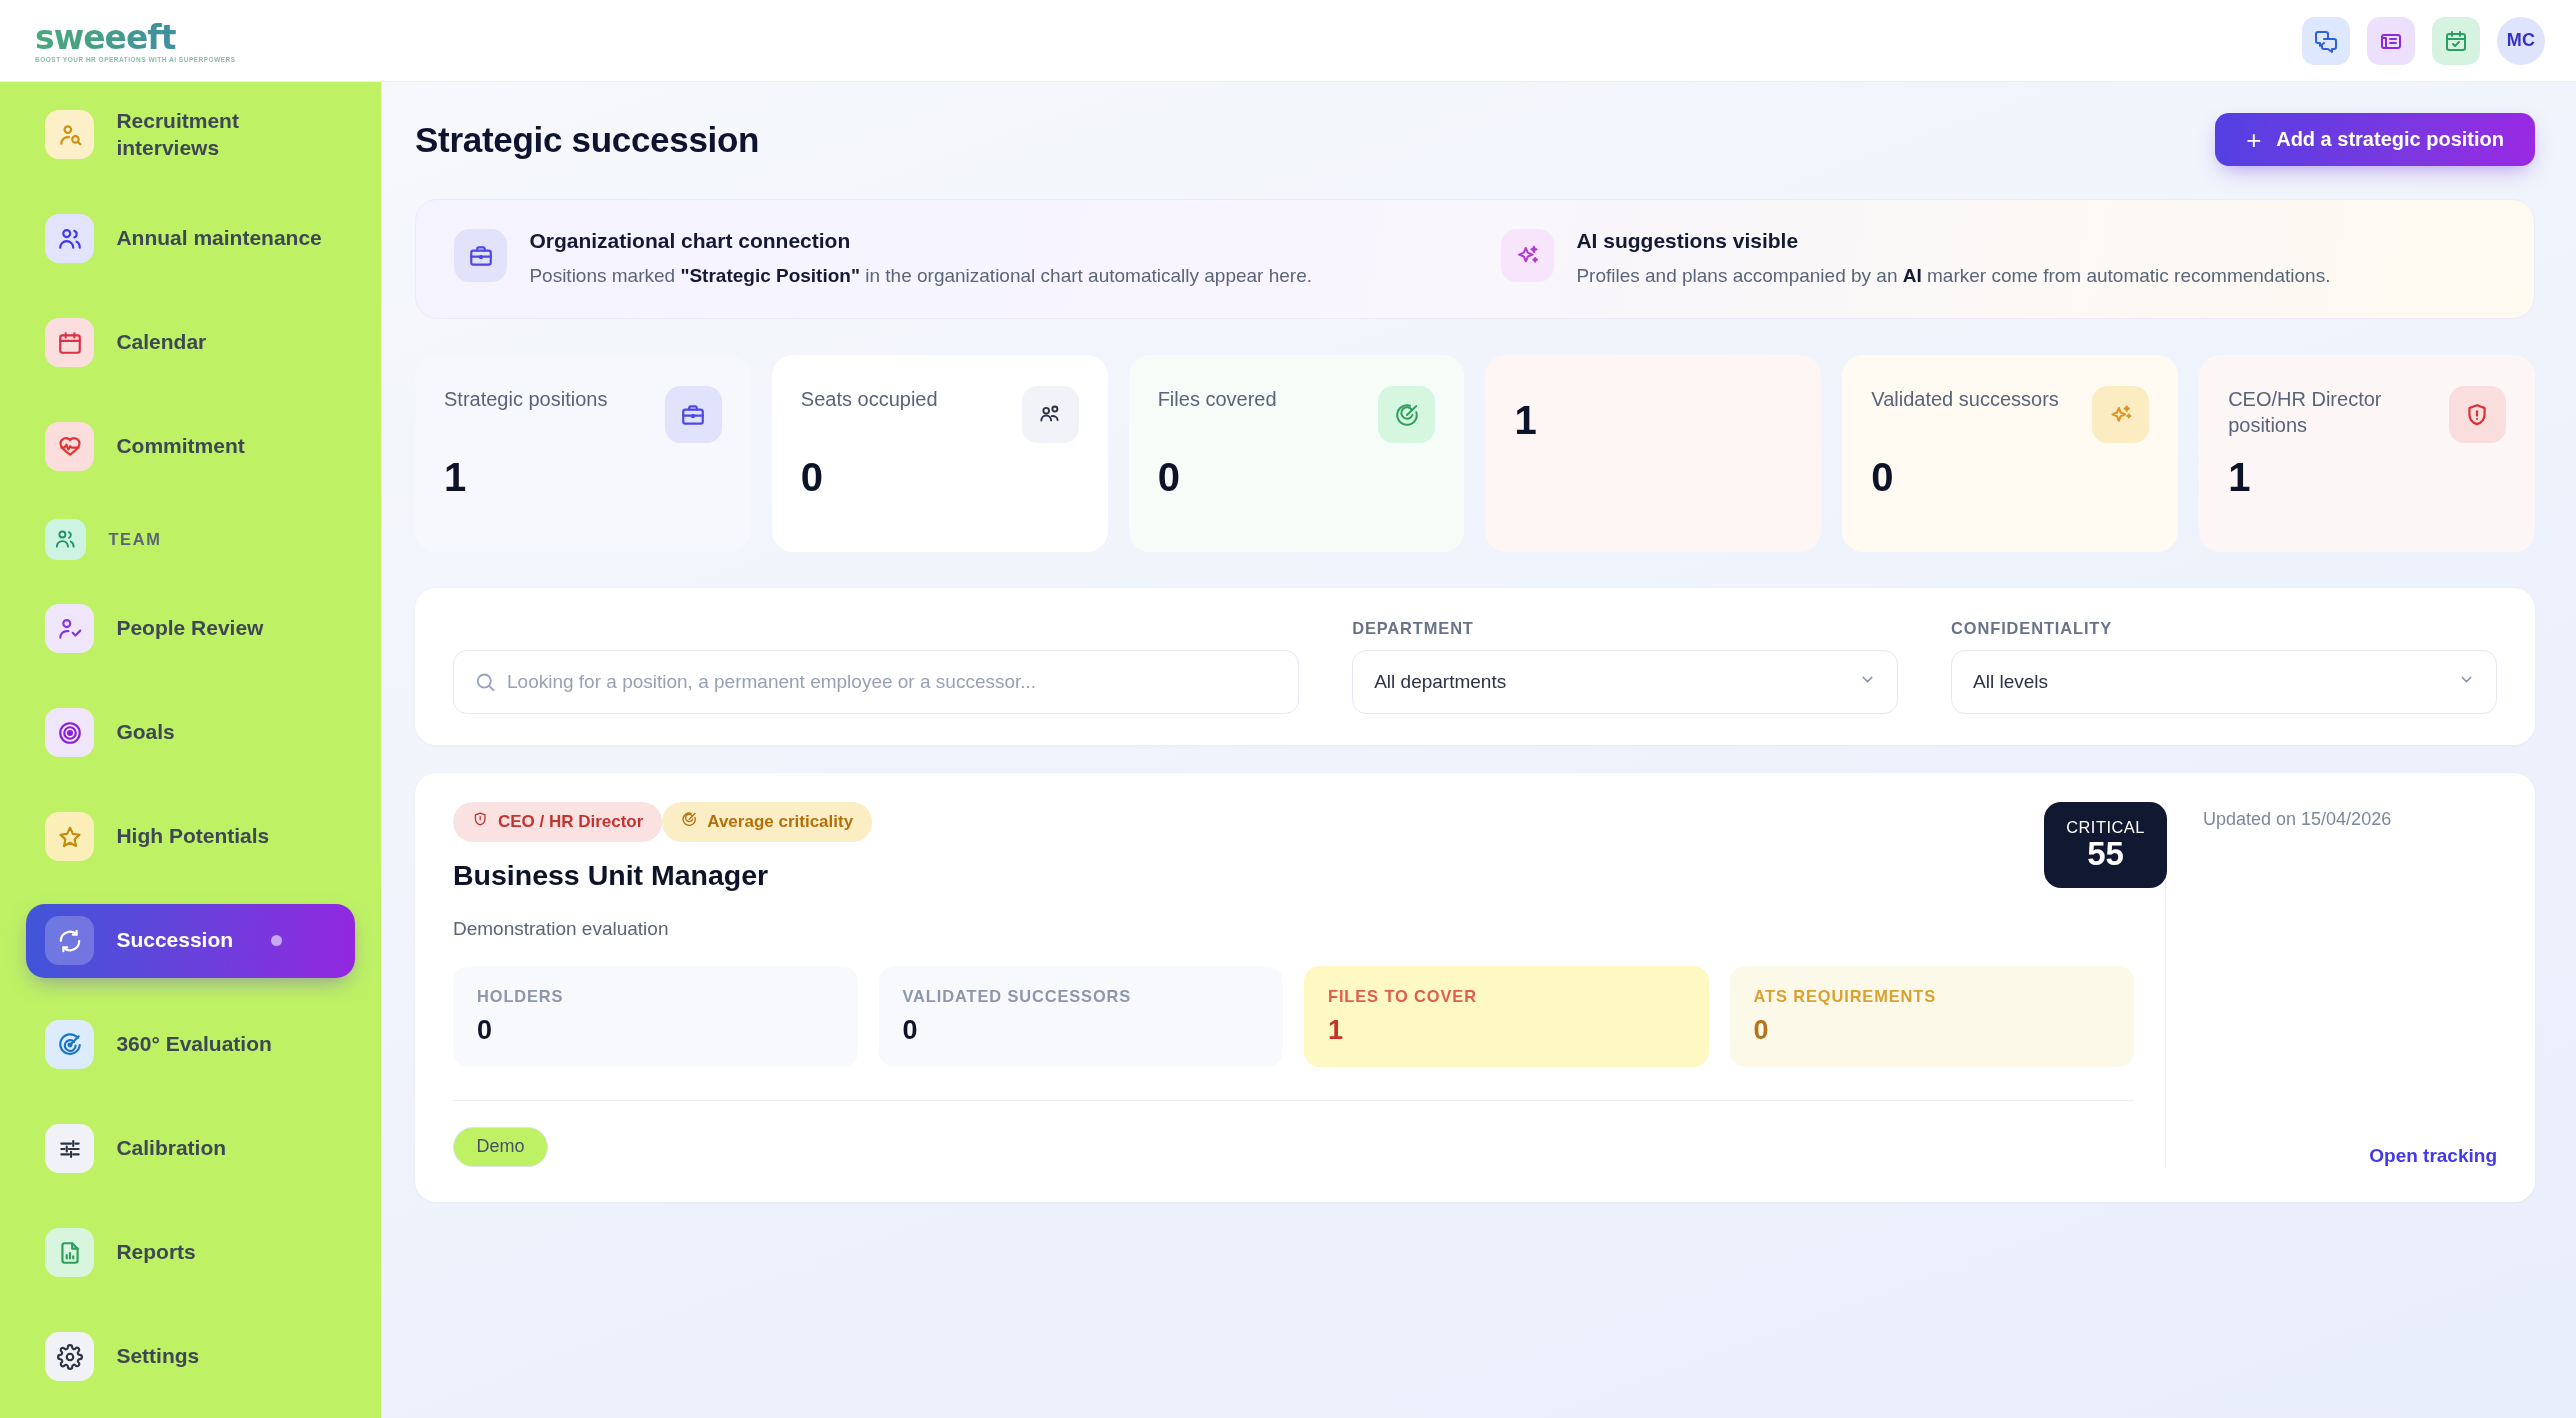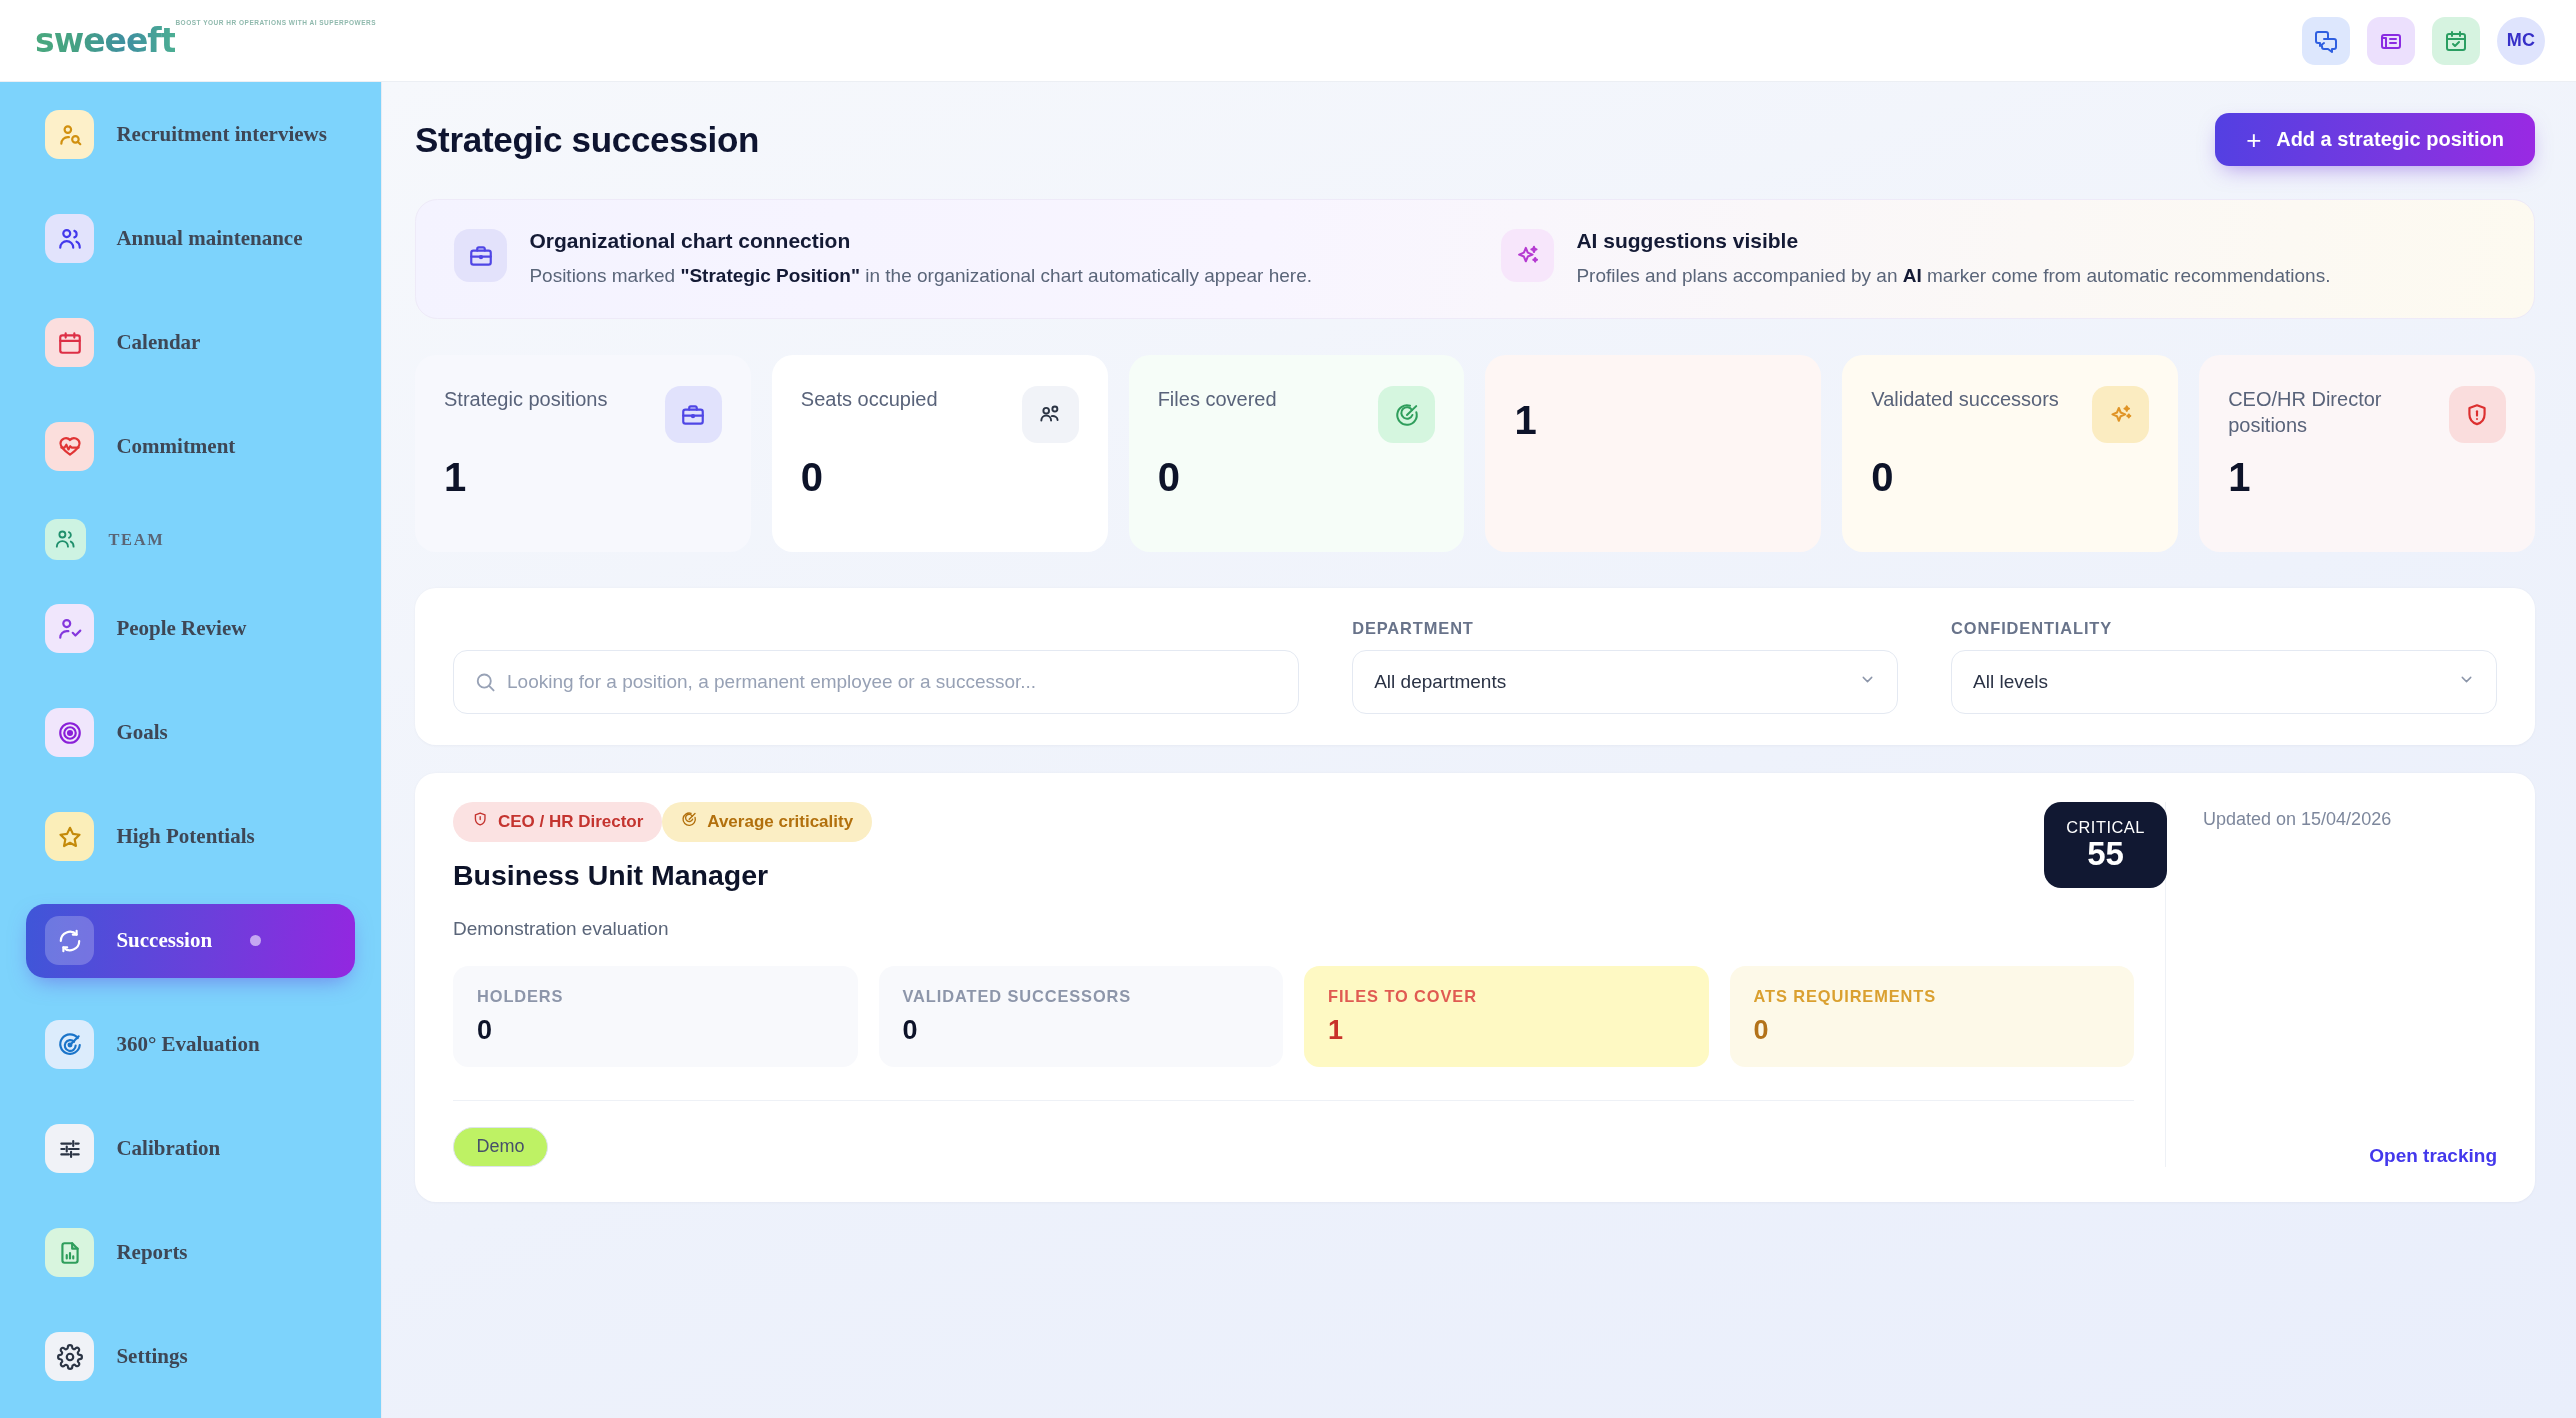--- a/index.html
+++ b/index.html
@@ -13,21 +13,21 @@
 
   
   .topbar {
     height: 82px; min-height: 82px;
     background: #ffffff;
     display: flex; align-items: center;
     padding: 0 31px 0 21px;
     border-bottom: 0.9px solid #eceff4;
     position: relative; z-index: 5;
   }
-  .logo-wrap { display: flex; flex-direction: row; margin-left: 14px; }
+  .logo-wrap { display: flex; flex-direction: column; margin-left: 14px; }
   .logo-text {
     font-size: 33px; font-weight: 700; letter-spacing: -1px;
     background: linear-gradient(90deg,#4aa87e 0%,#45a184 30%,#3f8fa0 65%,#4cae93 100%);
     -webkit-background-clip: text; background-clip: text; color: transparent;
     font-family: "DejaVu Sans", sans-serif;
   }
   .logo-tag {
     font-size: 6.5px; letter-spacing: 0.5px; color: #8fb9ad;
     margin-top: -1.7px; font-weight: 600;
   }
@@ -45,26 +45,25 @@
     background: #dfe4fd; color: #3730c8;
     display: flex; align-items: center; justify-content: center;
     font-size: 18px; font-weight: 700; letter-spacing: 0.3px;
   }
 
   .body-row { display: flex; flex: 1; min-height: 0; }
 
   
   .sidebar {
     width: 382px; min-width: 382px;
-    background: #7dd3fc;
+    background: #bef264;
     border-right: 0.9px solid #e8ecf3;
     padding: 15.5px 26px 0 26px;
     overflow: hidden;
     position: relative;
-    font-family: Liberation Serif, serif;
   }
   .nav-item {
     display: flex; align-items: center; gap: 22.4px;
     height: 74px; padding: 0 19px;
     border-radius: 19px;
     margin-bottom: 30px;
     color: #3e4756;
     font-size: 21px; font-weight: 600;
   }
   .nav-icon {

